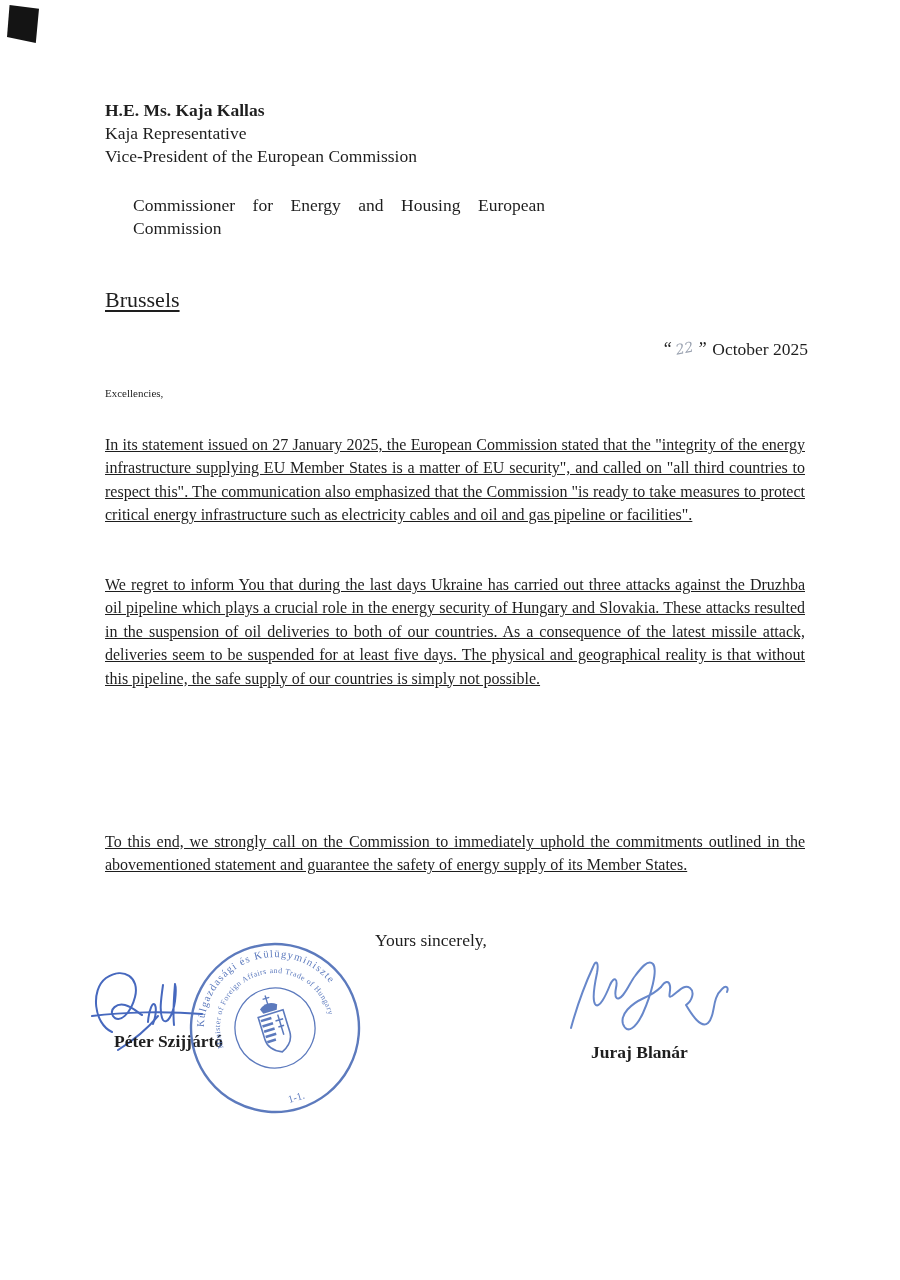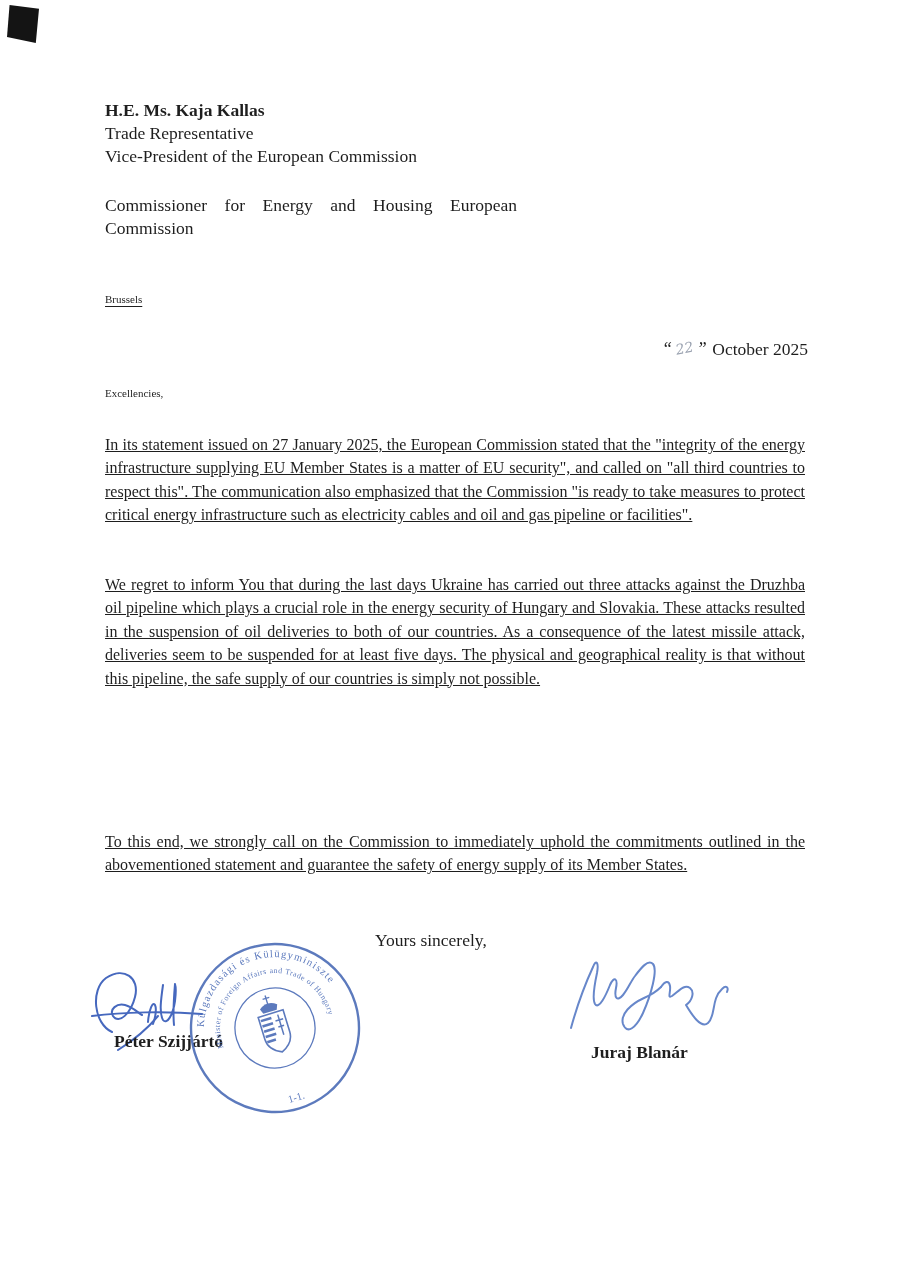--- a/index.html
+++ b/index.html
@@ -8,22 +8,22 @@
     position:relative;
     width:900px;height:1273px;
     background:#ffffff;
     font-family:"Liberation Serif","DejaVu Serif",serif;
     color:#1e1e1e;
     overflow:hidden;
   }
   .abs{position:absolute;}
   .bold{font-weight:bold;}
   .addr{font-size:17.5px;line-height:23px;}
-  .addr2-title{width:412px;text-align:justify;}
-  .place{font-size:11px;line-height:23px;text-decoration:underline;text-underline-offset:3px;}
+  .addr2-title{width:412px;text-align:justify;margin-left:28px;}
+  .place{font-size:22px;line-height:23px;text-decoration:underline;text-underline-offset:3px;}
   .date-line{right:92px;top:339px;font-size:17.5px;text-align:right;}
   .date-line .q{font-size:18px;letter-spacing:1px;font-style:italic;}
   .hand{
     display:inline-block;
     color:#9aa2b0;
     font-style:italic;
     font-size:14px;
     transform:rotate(-12deg) translateY(-2px);
     padding:0 3px;
     font-family:"DejaVu Serif",serif;
@@ -51,21 +51,21 @@
 </style>
 </head>
 <body>
 
 <div class="page">
 
   <div class="corner-mark"></div>
 
   <div class="abs addr" style="left:105px;top:99px;">
     <div class="bold">H.E. Ms. Kaja Kallas</div>
-    <div>Trade Representative</div>
+    <div>Kaja Representative</div>
     <div>Vice-President of the European Commission</div>
   </div>
 
   <div class="abs addr" style="left:105px;top:194px;">
     <div class="addr2-title">Commissioner for Energy and Housing European Commission</div>
   </div>
 
   <div class="abs place" style="left:105px;top:288px;">Brussels</div>
 
   <div class="abs date-line">

